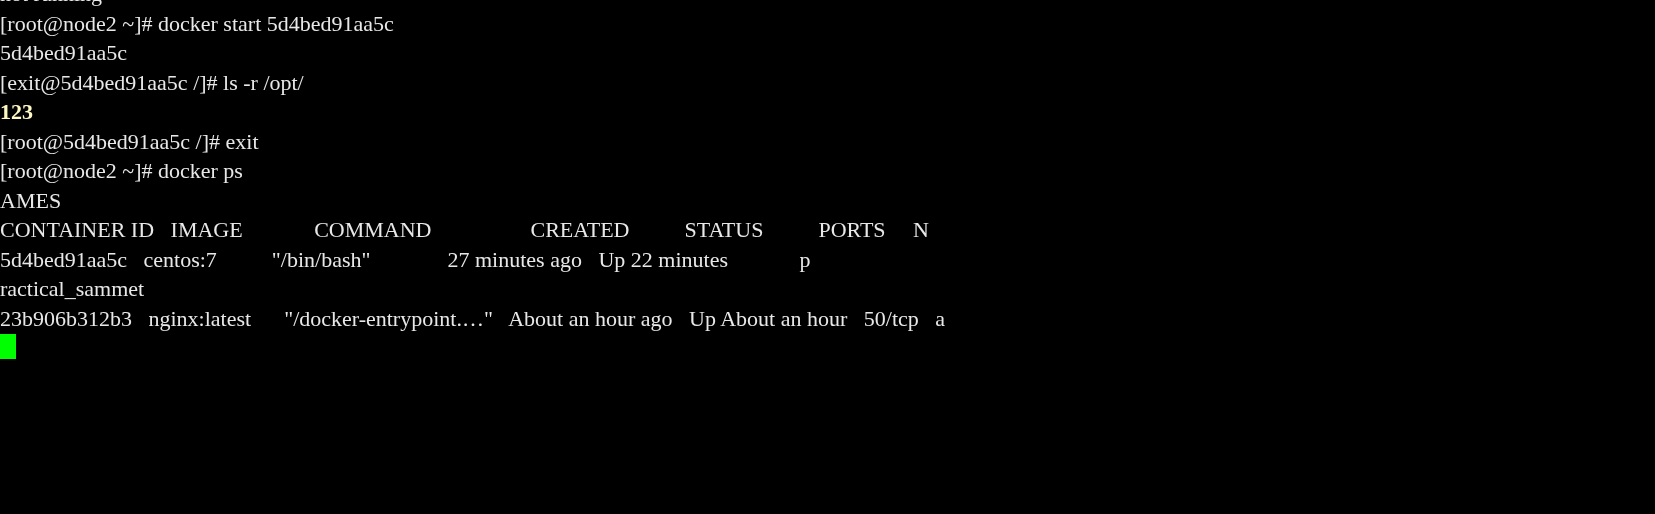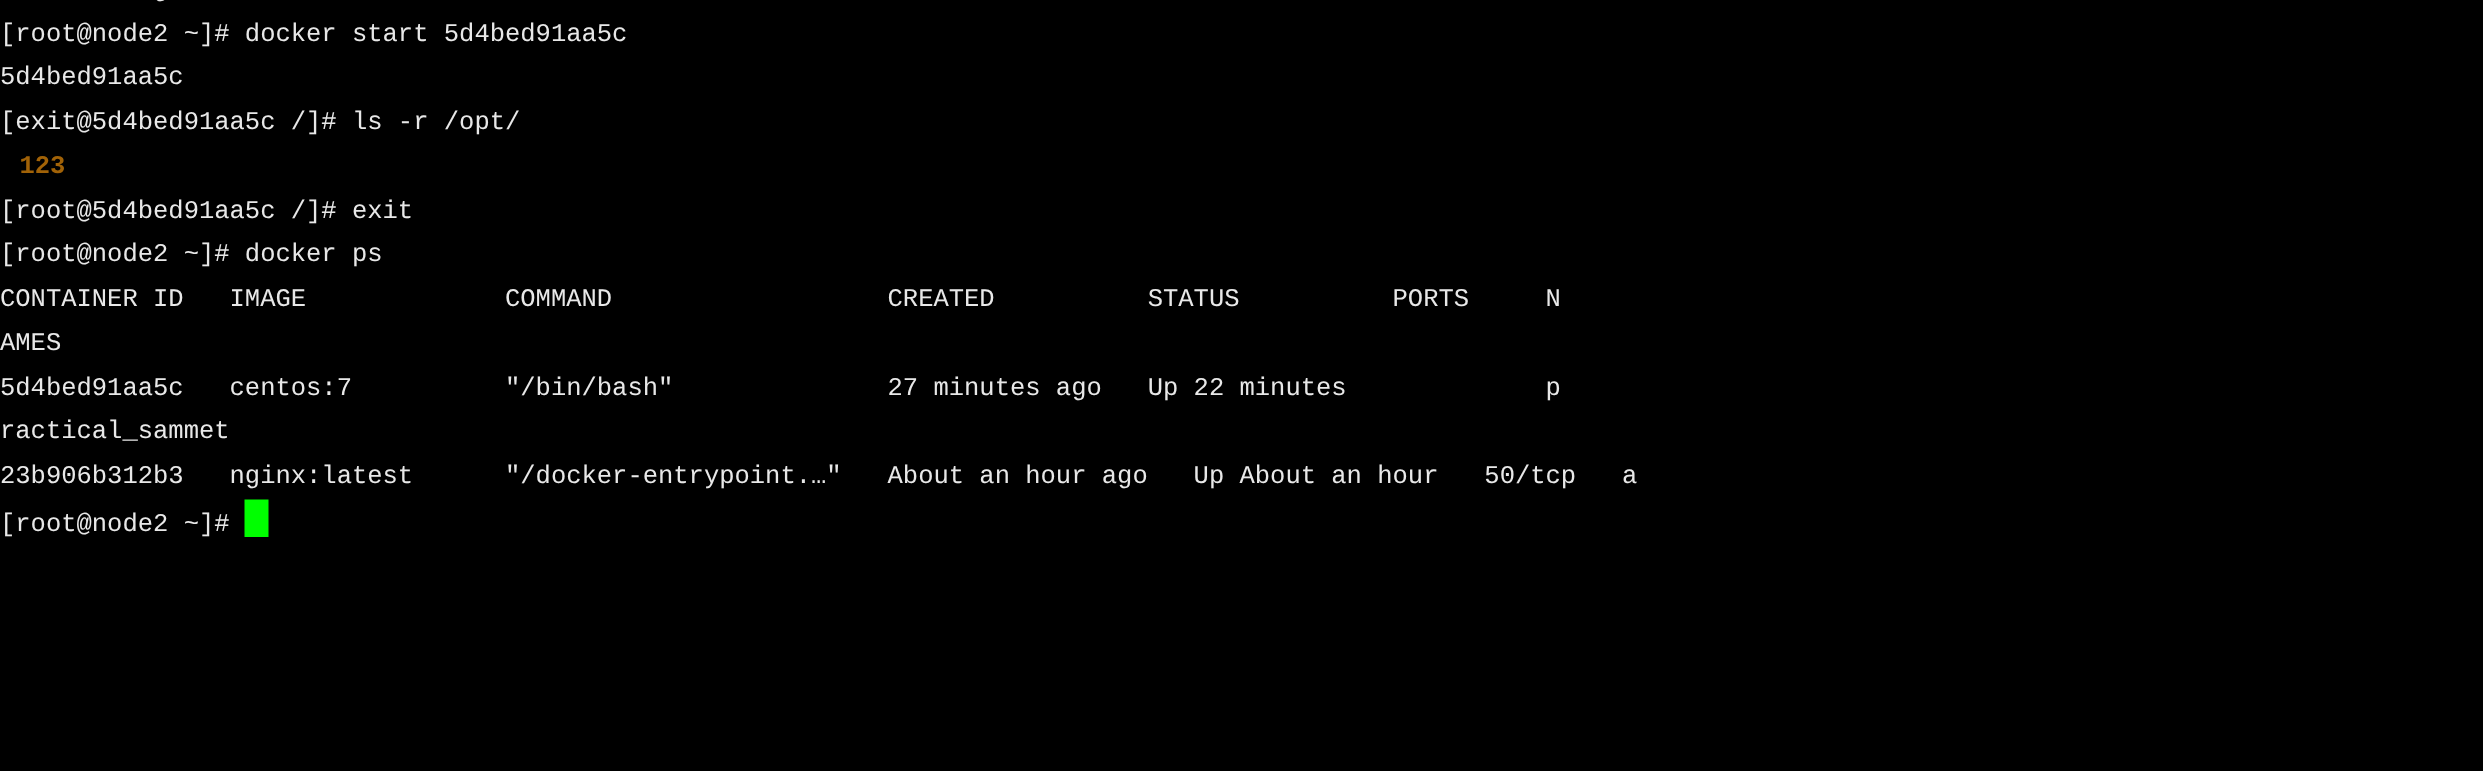--- a/index.html
+++ b/index.html
@@ -26,32 +26,31 @@
   #screen {
     position: absolute;
     left: 0;
     top: -21px;
     width: 1655px;
   }
 
   .line {
     height: 29.5px;
     line-height: 29.5px;
-    font-size: 17px;
+    font-size: 22px;
     letter-spacing: 0px;
     color: #e8e8e8;
     white-space: pre;
-    font-family: Liberation Mono, monospace;
+    font-family: Liberation Serif, serif;
   }
 
   
   .dir {
-    color: #a16207;
+    color: #fef9c3;
     font-weight: bold;
-    padding-left: 13px;
   }
 
   
   .cursor {
     display: inline-block;
     width: 15.5px;
     height: 25px;
     background: #00ff00;
     vertical-align: -4px;
   }
@@ -62,21 +61,21 @@
 <div id="terminal">
   <div id="screen">
 
     <div class="line">not running</div>
     <div class="line">[root@node2 ~]# docker start 5d4bed91aa5c</div>
     <div class="line">5d4bed91aa5c</div>
     <div class="line">[exit@5d4bed91aa5c /]# ls -r /opt/</div>
     <div class="line"><span class="dir">123</span></div>
     <div class="line">[root@5d4bed91aa5c /]# exit</div>
     <div class="line">[root@node2 ~]# docker ps</div>
+    <div class="line">AMES</div>
     <div class="line">CONTAINER ID   IMAGE             COMMAND                  CREATED          STATUS          PORTS     N</div>
-    <div class="line">AMES</div>
     <div class="line">5d4bed91aa5c   centos:7          "/bin/bash"              27 minutes ago   Up 22 minutes             p</div>
     <div class="line">ractical_sammet</div>
     <div class="line">23b906b312b3   nginx:latest      "/docker-entrypoint.…"   About an hour ago   Up About an hour   50/tcp   a</div>
-    <div class="line"><span>[root@node2 ~]# </span><span class="cursor"></span></div>
+    <div class="line"><span class="cursor"></span></div>
 
   </div>
 </div>
 
 </body></html>

